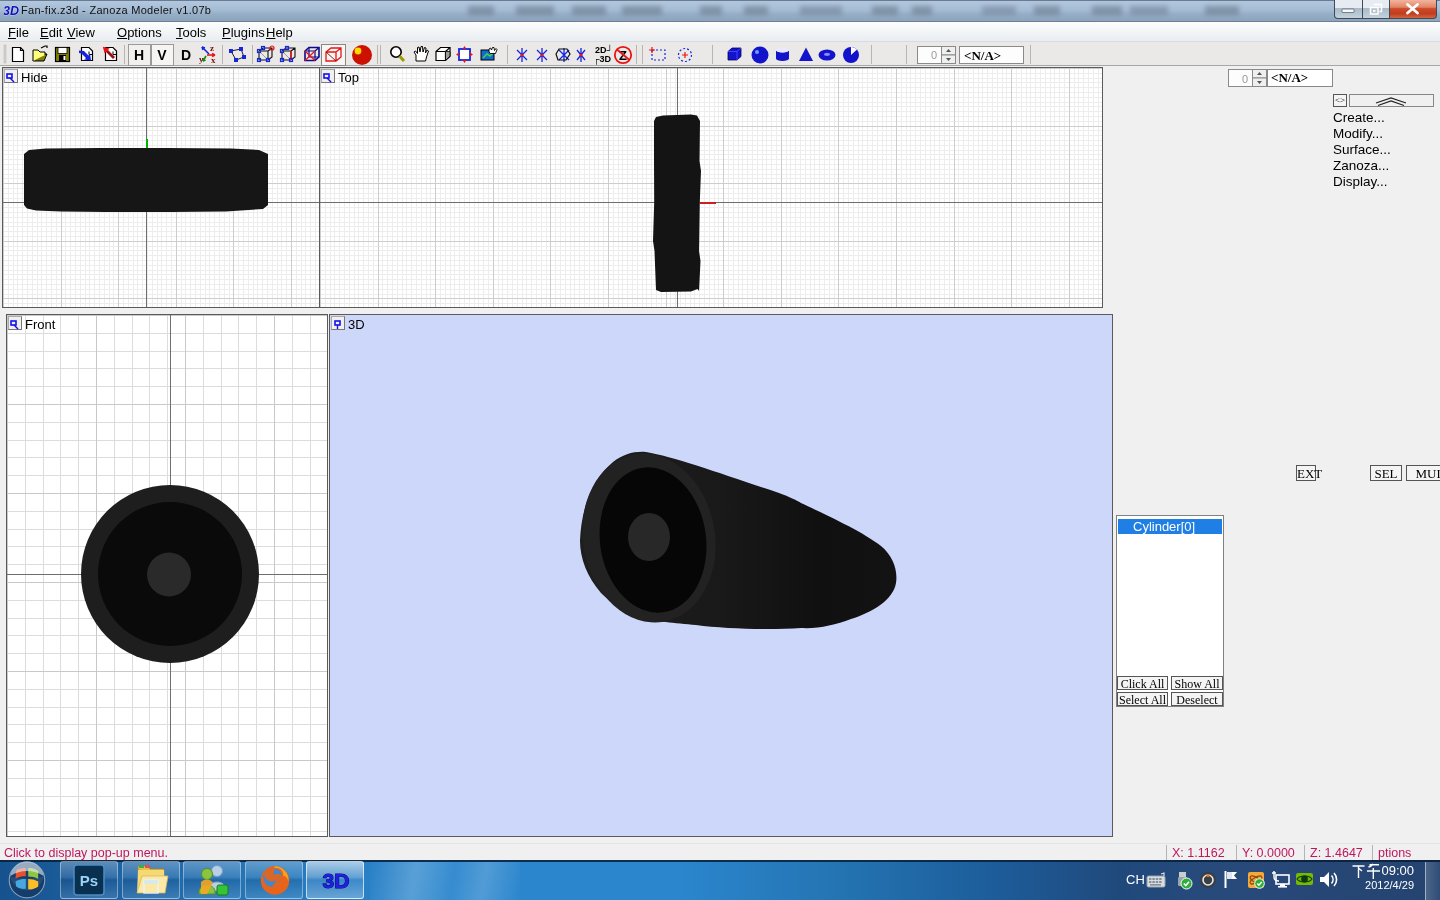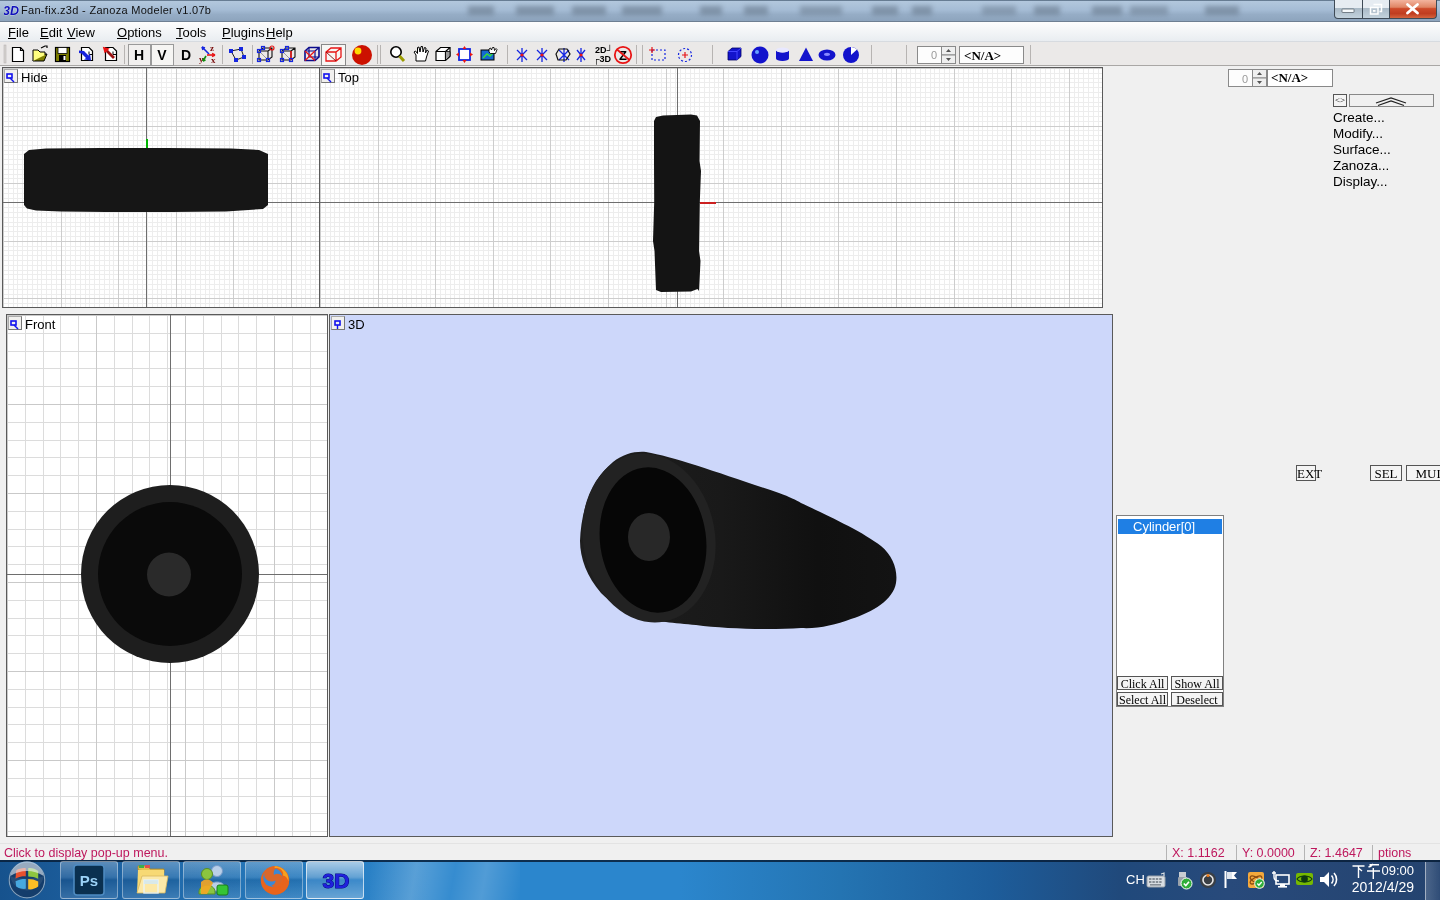--- a/index.html
+++ b/index.html
@@ -371,21 +371,21 @@
 </div>
 
 <div id="taskbar" class="abs">
   <div class="taskbtn" style="left:60px"></div>
   <div class="taskbtn" style="left:122px"></div>
   <div class="taskbtn" style="left:183px"></div>
   <div class="taskbtn" style="left:245px"></div>
   <div class="taskbtn active" style="left:306px"></div>
   <div class="tray" style="left:1126px;top:12px;font-size:13px">CH</div>
   <div class="tray" style="left:1342px;top:3px;font-size:13px;width:72px;text-align:right">09:00</div>
-  <div class="tray" style="left:1342px;top:19px;font-size:14px;width:72px;text-align:right">2012/4/29</div>
+  <div class="tray" style="left:1342px;top:19px;font-size:11px;width:72px;text-align:right">2012/4/29</div>
   <div style="position:absolute;left:1425px;top:2px;width:15px;height:38px;border-left:1px solid rgba(255,255,255,.55);background:linear-gradient(90deg,rgba(255,255,255,.18),rgba(255,255,255,.05))"></div>
 </div>
 <svg id="taskicons" class="abs" style="left:0;top:860px" width="1440" height="40">
 
   <circle cx="27" cy="20" r="18.5" fill="#0d2c50"></circle>
   <circle cx="27" cy="20" r="17.2" fill="#143d6b"></circle>
   <g transform="translate(27,21)">
     <path d="M-11.5 -2.5 C-7.5 -4.2 -4 -4.8 -1.2 -4.6 L-1.2 -12.8 C-4.8 -13.2 -8.2 -12.2 -10.8 -10.6 Z" fill="#e8512e"></path>
     <path d="M1.2 -4.6 C4.5 -4.6 8 -3.8 11.2 -2.2 L11.2 -10 C8.2 -12.2 4.8 -13.2 1.2 -12.8 Z" fill="#8ec63f"></path>
     <path d="M-11.5 0.2 C-7.5 -1.5 -4 -2.1 -1.2 -1.9 L-1.2 7.8 C-4.8 8.3 -8.2 7.2 -10.8 5.4 Z" fill="#38a1dd"></path>

